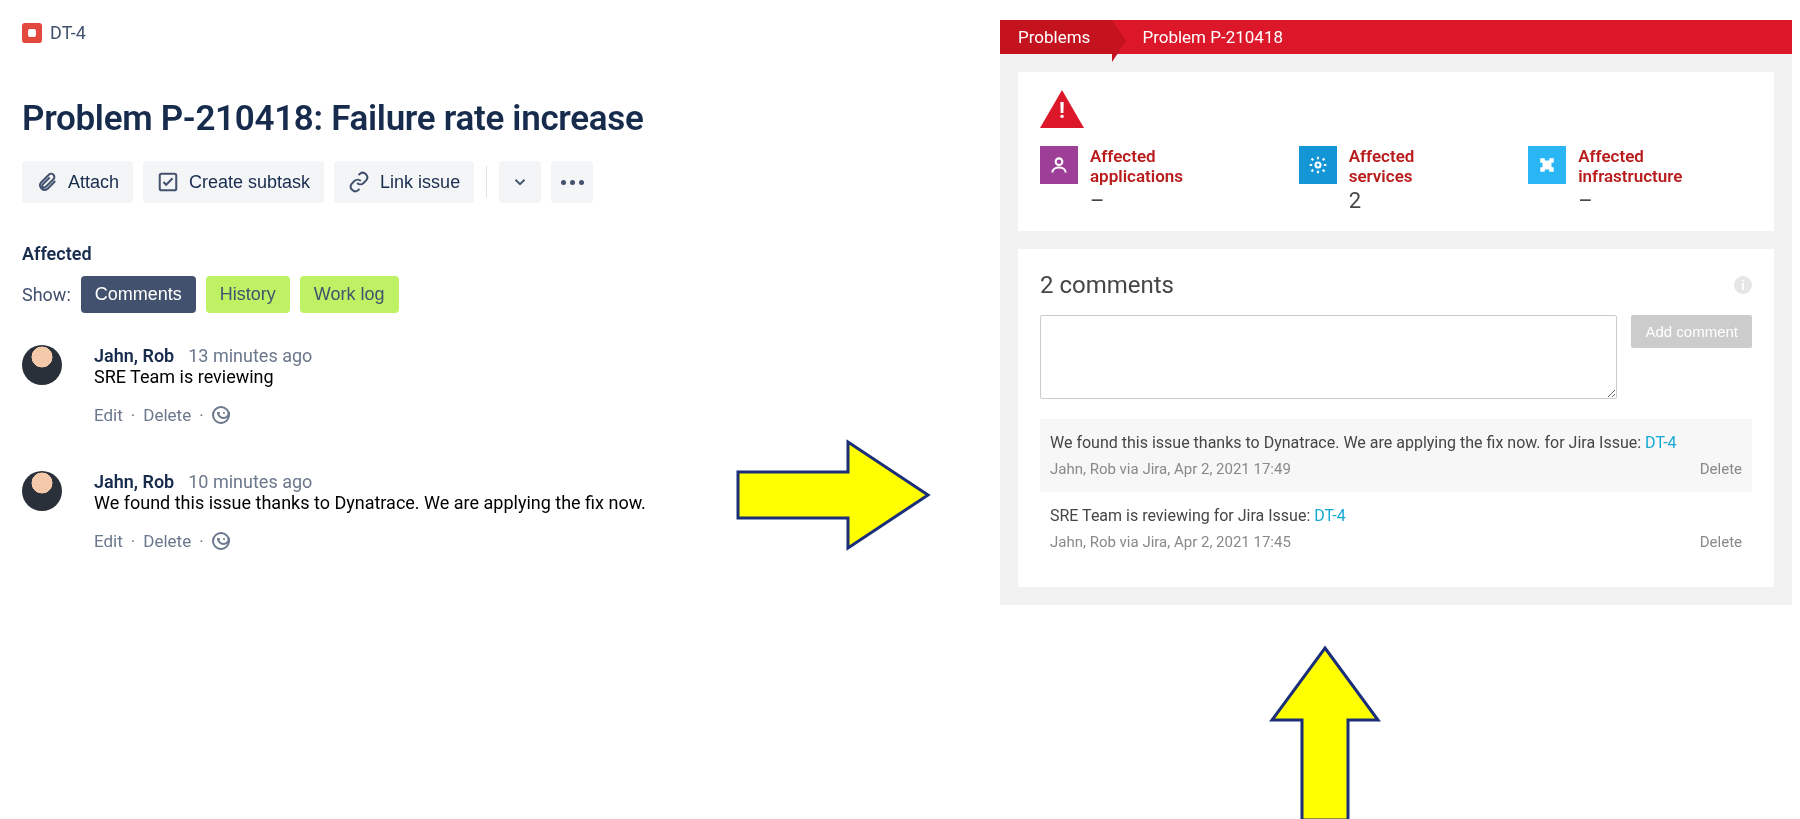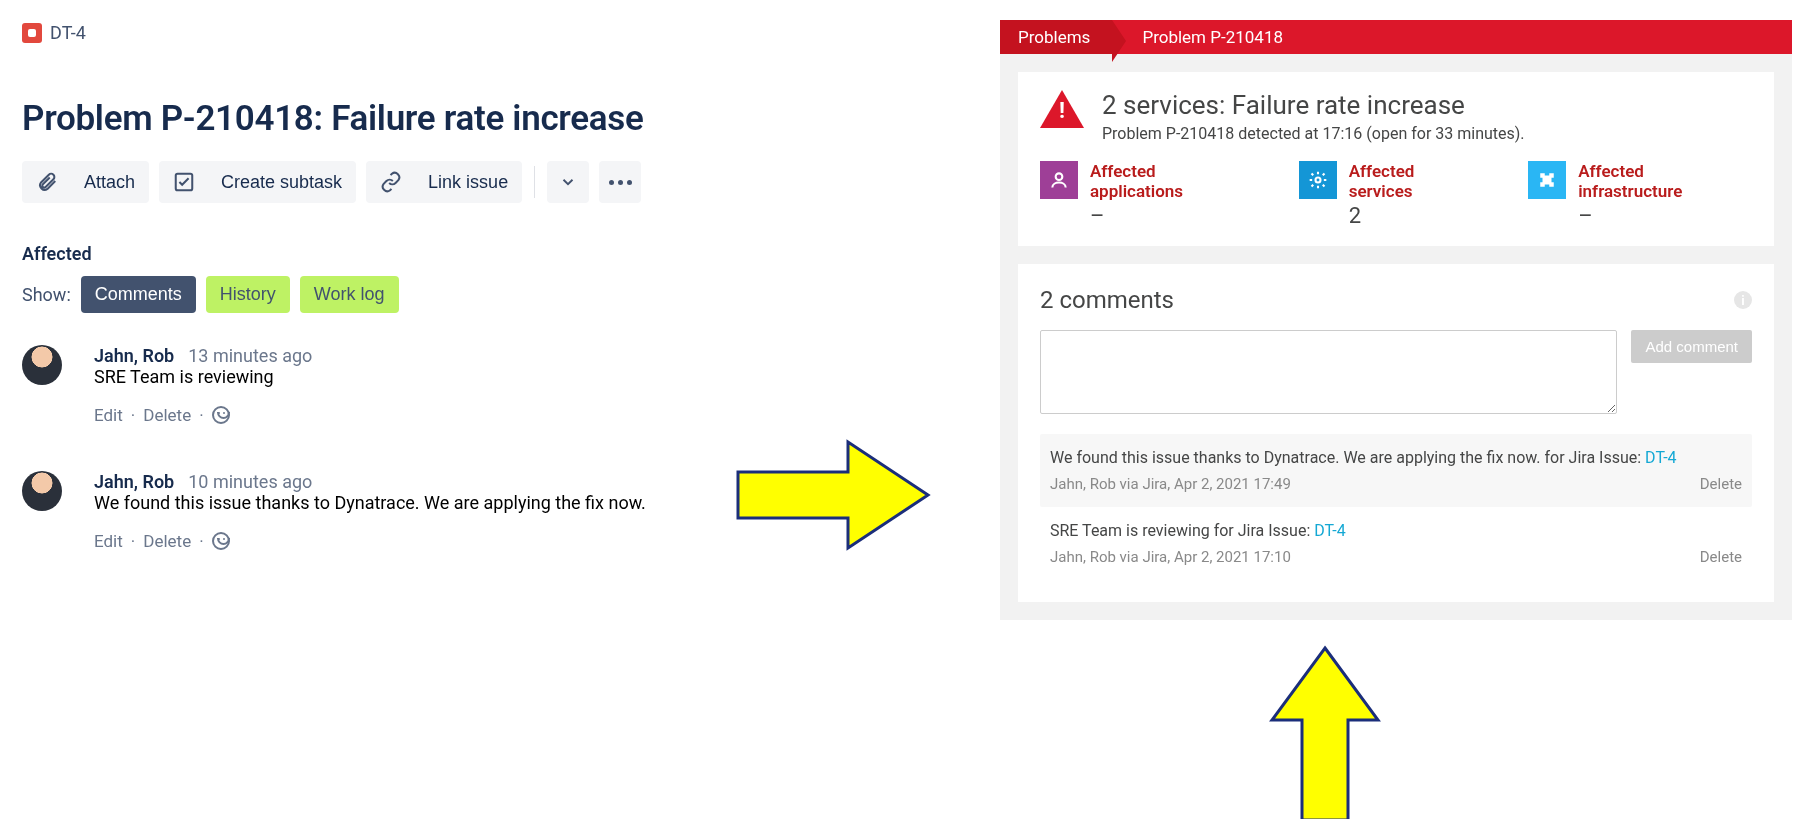--- a/index.html
+++ b/index.html
@@ -61,21 +61,21 @@
   }
   .tb-btn {
     background: #F4F5F7;
     border: none;
     border-radius: 4px;
     padding: 10px 14px;
     font-size: 18px;
     color: #172B4D;
     display: flex;
     align-items: center;
-    gap: 26px;
+    gap: 10px;
     cursor: pointer;
   }
   .tb-icon { width: 22px; height: 22px; stroke: #42526E; fill: none; stroke-width: 2.2; }
   .tb-square {
     background: #F4F5F7;
     width: 42px;
     height: 42px;
     border: none;
     border-radius: 4px;
     display: flex;
@@ -406,24 +406,20 @@
   <div class="dt-bread">
     <div class="crumb1">Problems</div>
     <div class="crumb2">Problem P-210418</div>
   </div>
 
   <div class="dt-card">
     <div class="dt-head">
       <div class="warn-tri">
           <span class="bang">!</span>
         </div>
-      <div>
-        <div class="dt-title">2 services: Failure rate increase</div>
-        <div class="dt-sub">Problem P-210418 detected at 17:16 (open for 33 minutes).</div>
-      </div>
     </div>
 
     <div class="dt-metrics">
       <div class="dt-metric">
         <div class="m-icon m-purple">
           <svg width="20" height="20" viewBox="0 0 24 24" fill="none" stroke="#fff" stroke-width="2.5">
               <circle cx="12" cy="8" r="4"></circle>
               <path d="M4 21c0-4 4-6 8-6s8 2 8 6"></path>
             </svg>
         </div>
@@ -484,21 +480,21 @@
           <span>Jahn, Rob via Jira, Apr 2, 2021 17:49</span>
           <span class="dt-cmt-del">Delete</span>
         </div>
       </div>
 
       <div class="dt-cmt">
         <div class="dt-cmt-text">
           <span>SRE Team is reviewing for Jira Issue: </span><a class="dt-cmt-link">DT-4</a>
         </div>
         <div class="dt-cmt-meta">
-          <span>Jahn, Rob via Jira, Apr 2, 2021 17:10</span>
+          <span>Jahn, Rob via Jira, Apr 2, 2021 17:45</span>
           <span class="dt-cmt-del">Delete</span>
         </div>
       </div>
     </div>
   </div>
 </div>
 
 <svg class="arrow-right" width="210" height="130">
   <polygon points="10,42 120,42 120,12 200,65 120,118 120,88 10,88" fill="#FFFF00" stroke="#1b2e7a" stroke-width="3"></polygon>
 </svg>

